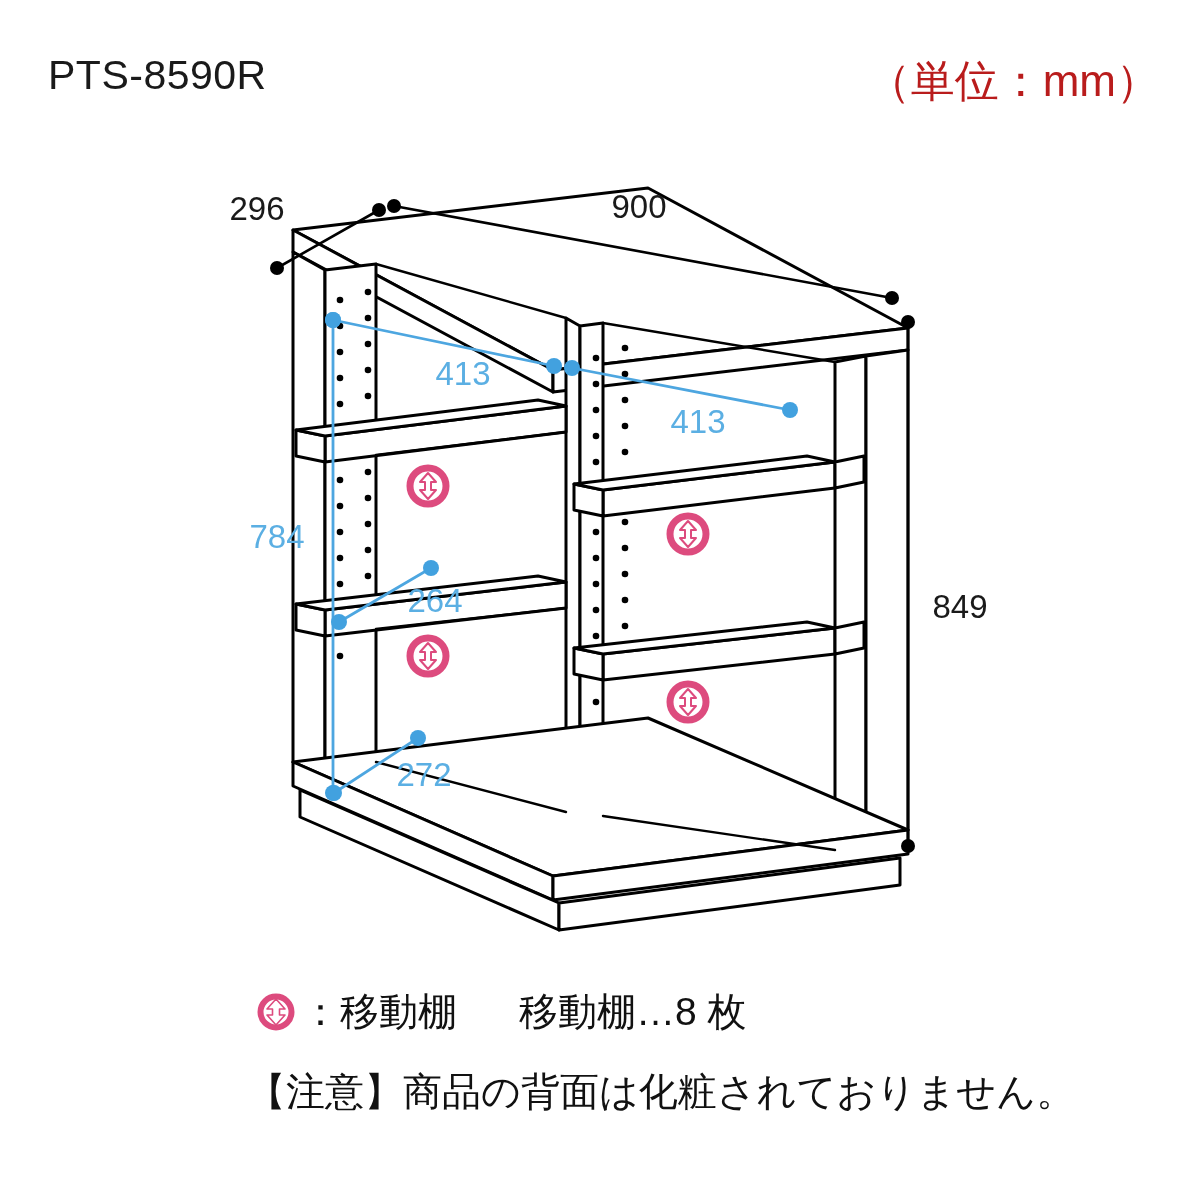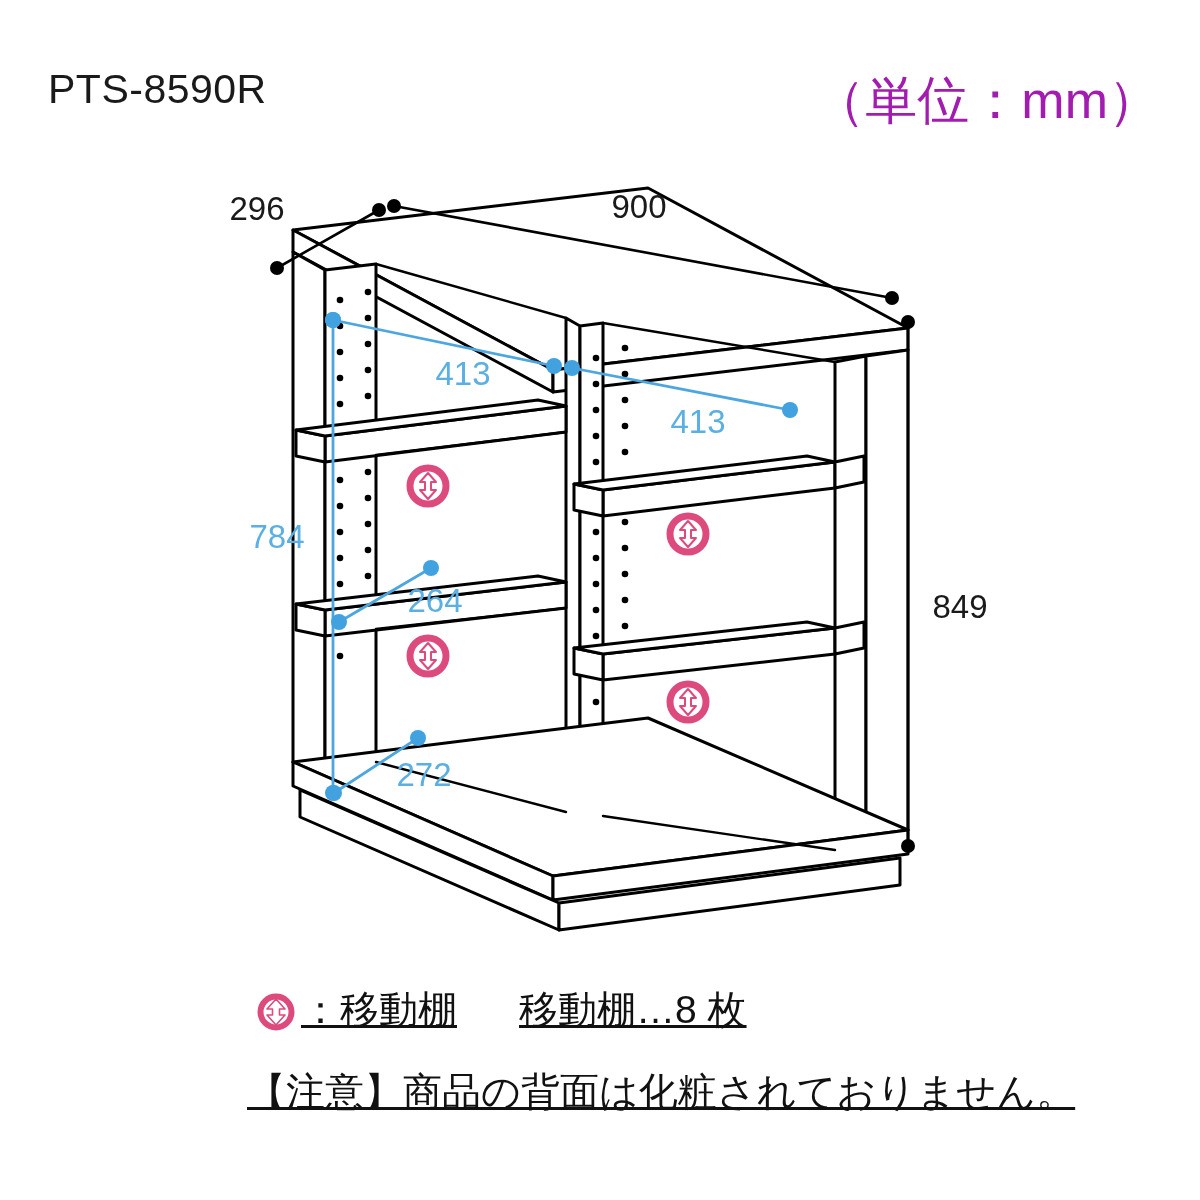--- a/index.html
+++ b/index.html
@@ -17,40 +17,40 @@
   }
   #page {
     position: relative;
     width: 1200px;
     height: 1200px;
   }
 
   
   .header {
     position: absolute;
-    top: 14px;
+    top: 0;
     left: 0;
     width: 1200px;
     height: 140px;
   }
   .model-code {
     position: absolute;
     left: 48px;
     top: 52px;
     font-size: 41px;
     letter-spacing: 0.5px;
     color: #1a1a1a;
     white-space: nowrap;
   }
   .unit-note {
     position: absolute;
     right: 40px;
     top: 52px;
-    font-size: 52px;
-    color: #a21caf;
+    font-size: 44px;
+    color: #b91c1c;
     white-space: nowrap;
   }
 
   
   .drawing-wrap {
     position: absolute;
     left: 0;
     top: 140px;
     width: 1200px;
     height: 800px;
@@ -106,25 +106,25 @@
     stroke-width: 7;
   }
   .shelf-marker-arrow {
     fill: #ffffff;
     stroke: #DD4B7E;
     stroke-width: 2;
     stroke-linejoin: round;
   }
   .legend-line {
     display: flex;
+    align-items: center;
     font-size: 39px;
     color: #111111;
     white-space: nowrap;
     line-height: 1.0;
-    text-decoration: underline;
   }
   .legend-row-1 {
     position: absolute;
     left: 255px;
     top: 990px;
   }
   .legend-row-2 {
     position: absolute;
     left: 250px;
     top: 1063px;

